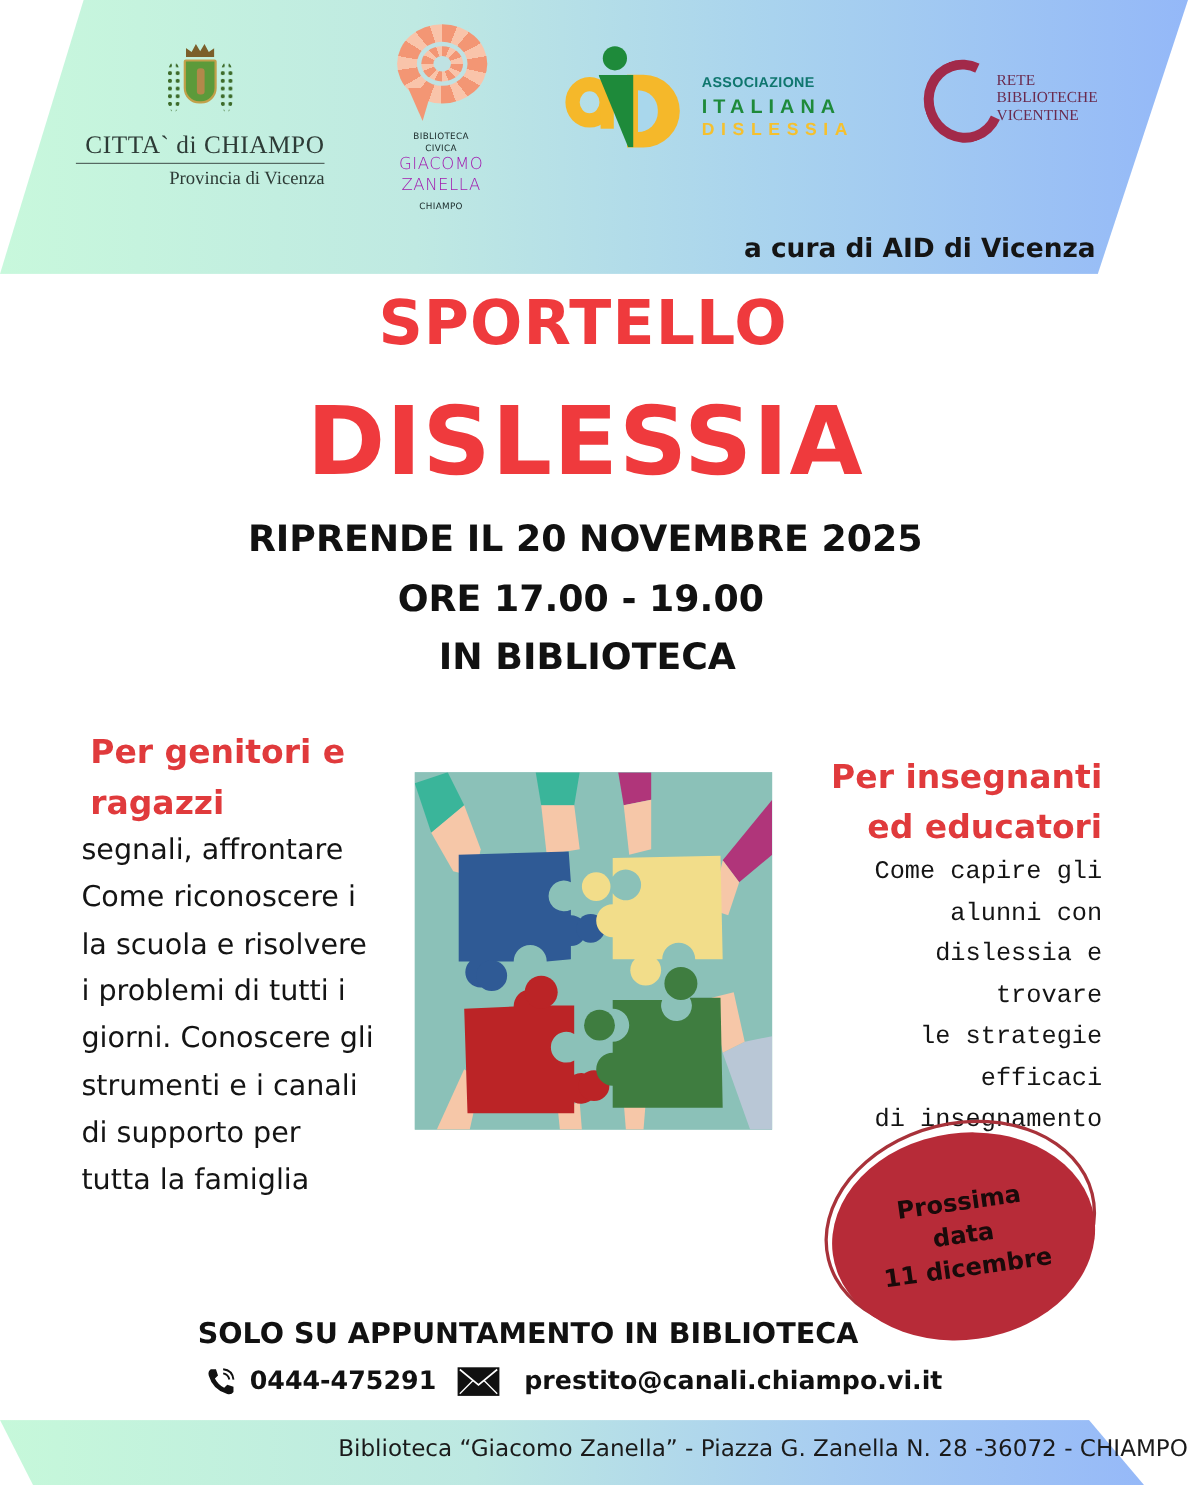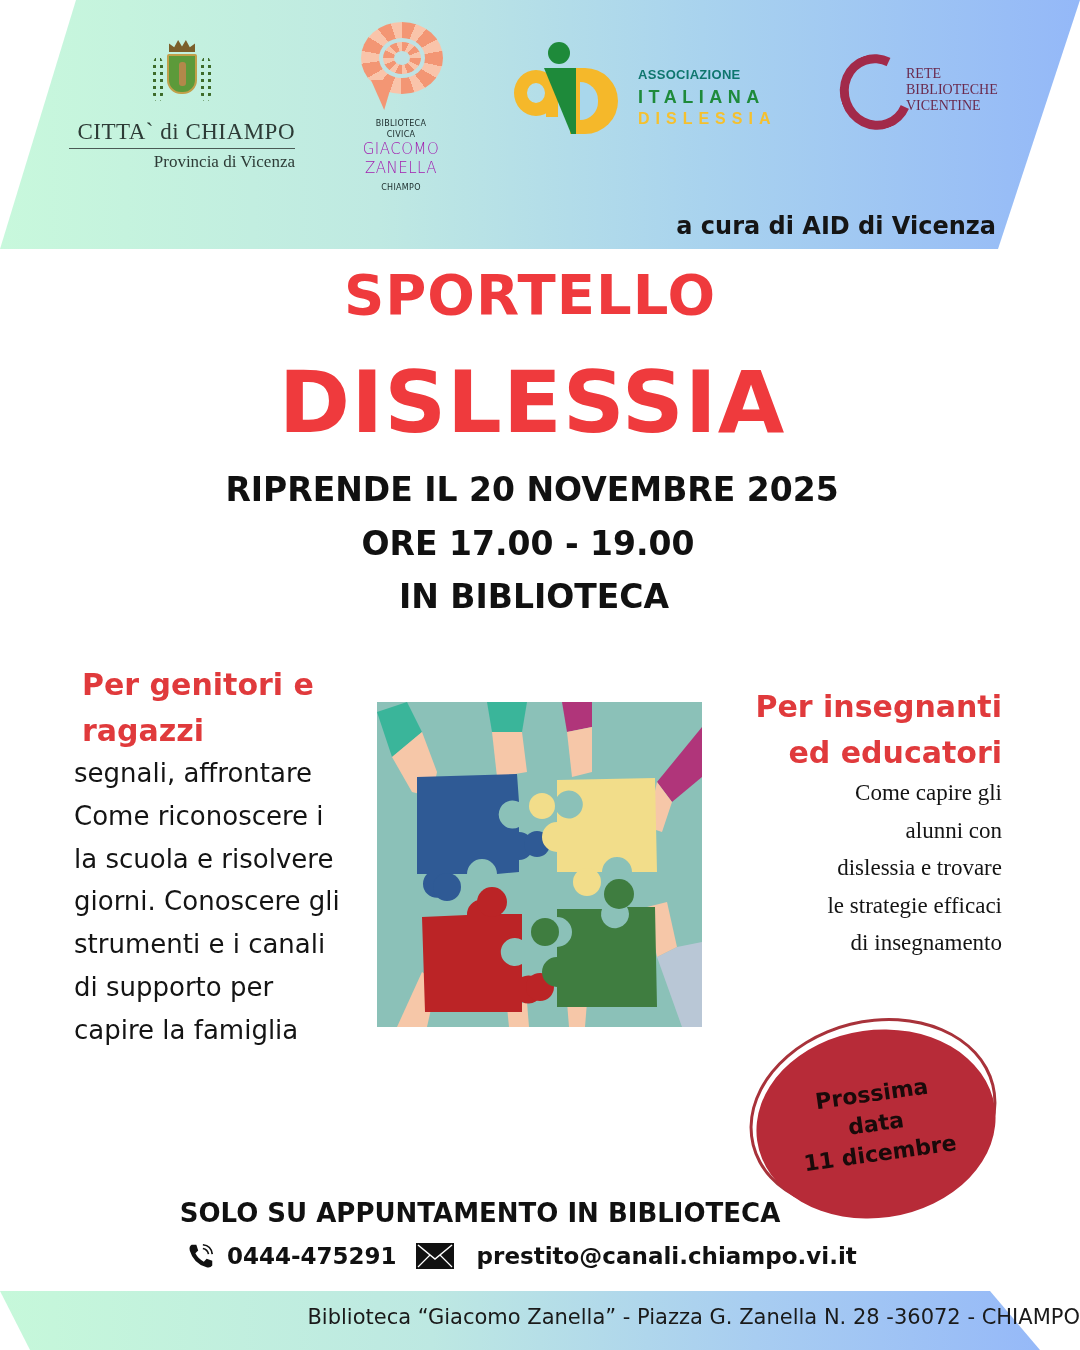--- a/index.html
+++ b/index.html
@@ -74,21 +74,21 @@
   .sportello { top: 262px; font-family: "DejaVu Sans", sans-serif; font-weight: bold; color: #ef3a3d; font-size: 56px; letter-spacing: 1px; left: -10px; }
   .dislessia { top: 352px; font-family: "DejaVu Sans", sans-serif; font-weight: bold; color: #ef3a3d; font-size: 86px; letter-spacing: 1px; left: -8px; }
   .sub1 { top: 470px; font-family: "DejaVu Sans", sans-serif; font-weight: bold; font-size: 33px; color: #111; left: -8px; }
   .sub2 { top: 524px; font-family: "DejaVu Sans", sans-serif; font-weight: bold; font-size: 33px; color: #111; left: -12px; }
   .sub3 { top: 577px; font-family: "DejaVu Sans", sans-serif; font-weight: bold; font-size: 33px; color: #111; left: -6px; }
 
   
   .left-title { position: absolute; left: 82px; top: 662px; width: 276px; text-align: left; font-weight: bold; font-size: 30px; line-height: 46px; color: #e03a3c; font-family: "DejaVu Sans", sans-serif; }
   .left-body { position: absolute; left: 74px; top: 752px; width: 300px; font-size: 26px; line-height: 42.8px; color: #141414; font-family: "DejaVu Sans", sans-serif; }
   .right-title { position: absolute; left: 740px; top: 684px; width: 262px; text-align: right; font-weight: bold; font-size: 30px; line-height: 46px; color: #e03a3c; font-family: "DejaVu Sans", sans-serif; }
-  .right-body { position: absolute; left: 740px; top: 774px; width: 262px; text-align: right; font-size: 23px; line-height: 37.6px; color: #141414; font-family: Liberation Serif, serif; }
+  .right-body { position: absolute; left: 740px; top: 774px; width: 262px; text-align: right; font-size: 23px; line-height: 37.6px; color: #141414; font-family: Liberation Mono, monospace; }
 
   
   .puzzle { position: absolute; left: 377px; top: 702px; width: 325px; height: 325px; background: #8bc1b8; overflow: hidden; }
   .puzzle svg { width: 100%; height: 100%; display: block; }
 
   
   .badge-ring { position: absolute; left: 748px; top: 1020px; width: 250px; height: 190px; border: 3px solid #a8323a; border-radius: 50%; transform: rotate(-14deg); }
   .badge { position: absolute; left: 756px; top: 1030px; width: 240px; height: 188px; background: #b72b38; border-radius: 50%; transform: rotate(-8deg);
     display: flex; flex-direction: column; align-items: center; justify-content: center; font-family: "DejaVu Sans", sans-serif; font-weight: bold; font-size: 22px; line-height: 30px; color: #1a0a0a; }
 
@@ -166,24 +166,25 @@
 <div class="center sub3">IN BIBLIOTECA</div>
 
 <div class="left-title">
   <div>Per genitori e</div>
   <div>ragazzi</div>
 </div>
 <div class="left-body">
   <div>segnali, affrontare</div>
   <div>Come riconoscere i</div>
   <div>la scuola e risolvere</div>
+  <div>i problemi di tutti i</div>
   <div>giorni. Conoscere gli</div>
   <div>strumenti e i canali</div>
   <div>di supporto per</div>
-  <div>capire la famiglia</div>
+  <div>tutta la famiglia</div>
 </div>
 
 <div class="puzzle">
   <svg viewBox="0 0 325 325" xmlns="http://www.w3.org/2000/svg">
     <rect width="325" height="325" fill="#8bc1b8"></rect>
 
     <path d="M0 10 L30 0 L45 30 L15 55 Z" fill="#3ab59a"></path>
     <path d="M15 55 L45 30 L60 70 L55 95 L35 90 Z" fill="#f6c7a8"></path>
     <path d="M110 0 L150 0 L145 30 L115 30 Z" fill="#3ab59a"></path>
     <path d="M115 30 L145 30 L150 70 L120 75 Z" fill="#f6c7a8"></path>

